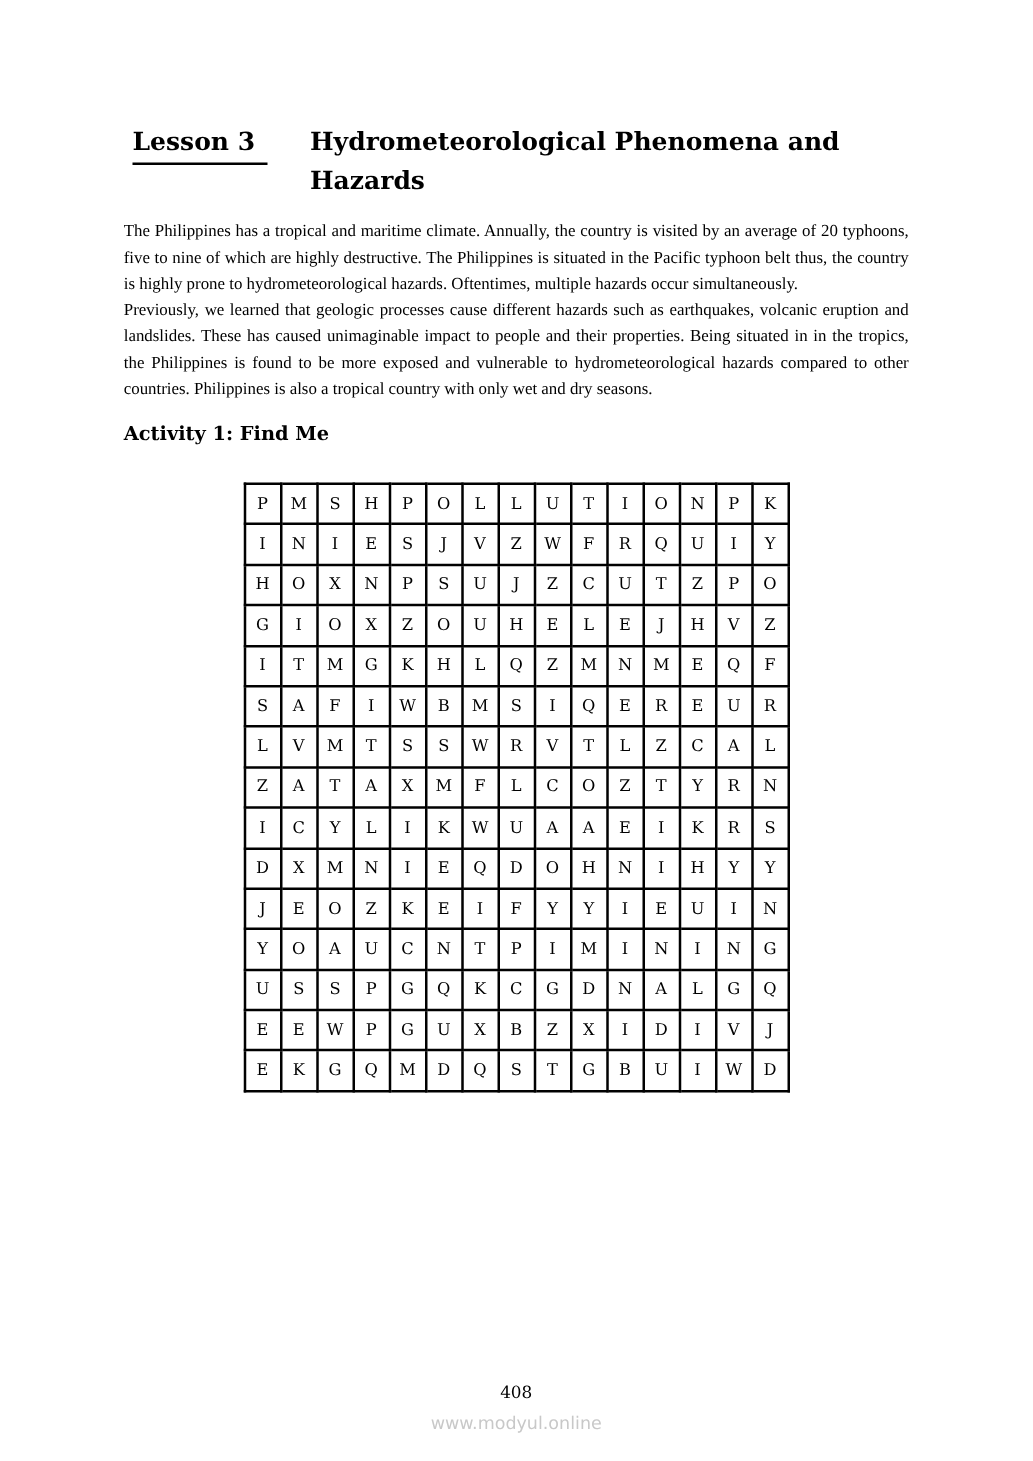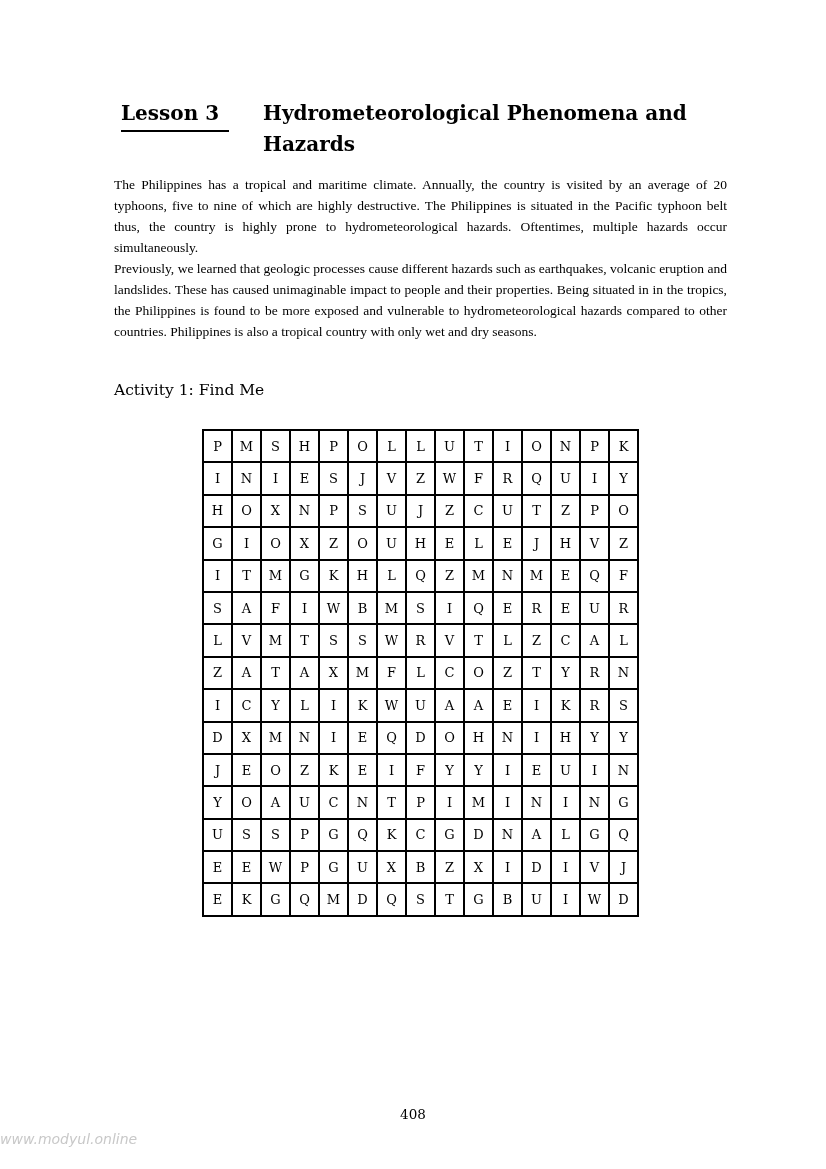--- a/index.html
+++ b/index.html
@@ -6,21 +6,20 @@
   html, body { background: #ffffff; }
   .page {
     position: relative;
     width: 826px;
     height: 1169px;
     margin: 0 auto;
     background: #ffffff;
     color: #000000;
     font-family: "DejaVu Serif", serif;
     overflow: hidden;
-    padding-left: 15px;
   }
   .content {
     padding: 98px 99px 0 99px;
   }
   .lesson-header {
     display: flex;
     align-items: flex-start;
     margin-left: 7px;
     margin-bottom: 14px;
   }
@@ -55,24 +54,24 @@
     font-size: 21px;
     font-weight: bold;
   }
   .whats-in .u {
     display: inline-block;
     border-bottom: 2.5px solid #000;
     padding-bottom: 2px;
     padding-right: 4px;
   }
   .activity-heading {
-    margin-top: 39px;
+    margin-top: 16px;
     margin-bottom: 16px;
     font-size: 15.5px;
-    font-weight: normal;
+    font-weight: bold;
   }
   .directions p.body strong {
     margin-right: 10px;
   }
   .grid-wrap {
     display: flex;
     justify-content: center;
     margin-top: 30px;
   }
   table.word-grid {
@@ -93,25 +92,24 @@
     right: 0;
     bottom: 47px;
     text-align: center;
     font-size: 13.5px;
   }
   .watermark {
     position: absolute;
     left: 0;
     right: 0;
     bottom: 22px;
-    text-align: left;
+    text-align: center;
     font-size: 14px;
     color: #c8c8c8;
     font-family: "DejaVu Sans", sans-serif;
-    font-style: italic;
   }
 </style>
 </head>
 <body>
 
 <div class="page">
   <div class="content">
 
     <div class="lesson-header">
       <div class="lesson-label">

